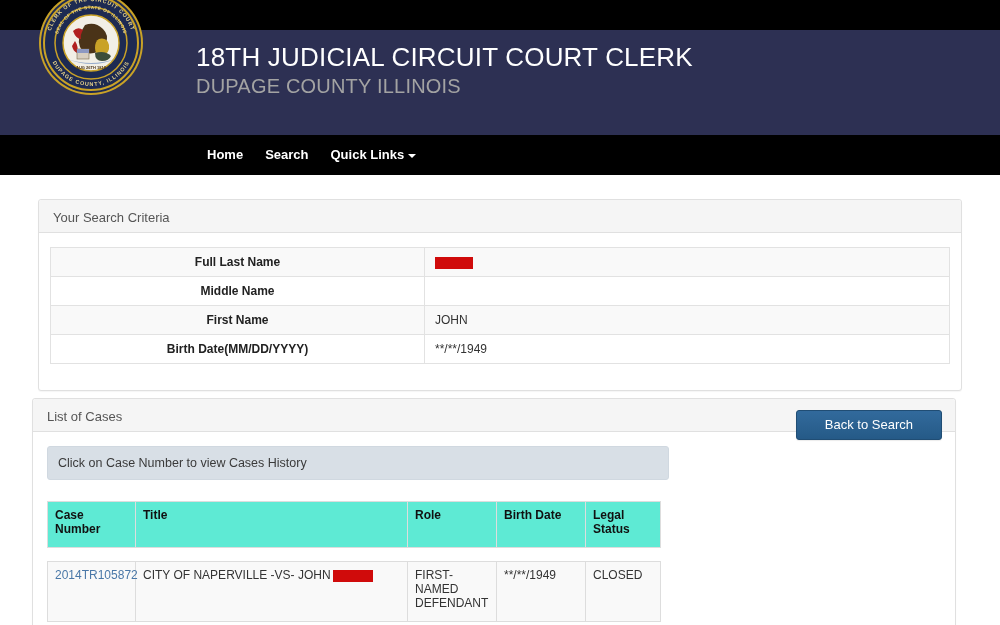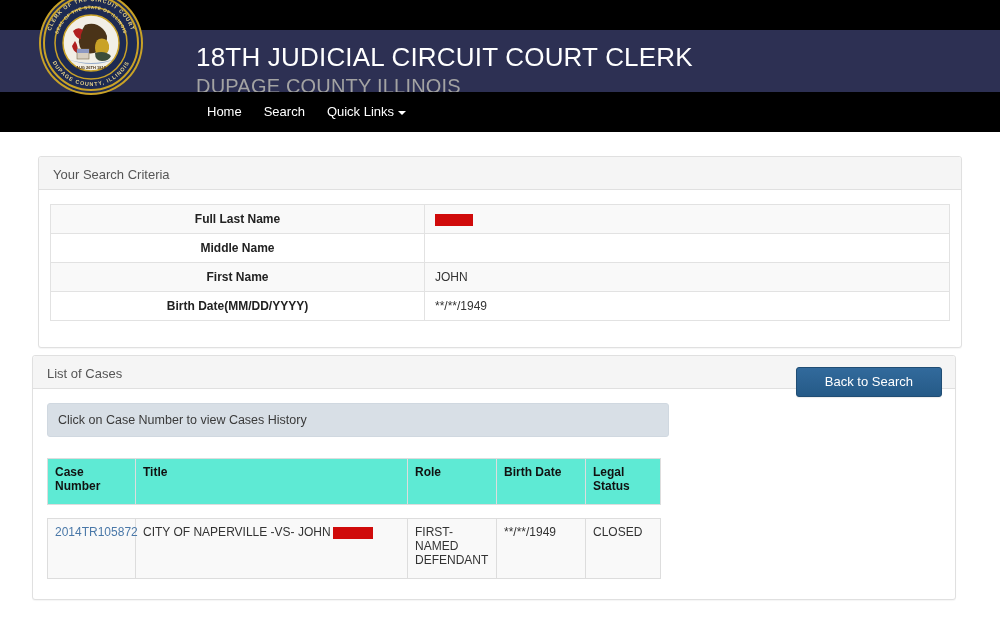--- a/index.html
+++ b/index.html
@@ -11,21 +11,21 @@
     overflow: hidden;
   }
 
   
   .topbar-black {
     height: 30px;
     background: #000000;
     width: 100%;
   }
   .header-band {
-    height: 62px;
+    height: 105px;
     background: #2d3053;
     width: 100%;
     position: relative;
   }
   .header-inner {
     position: absolute;
     left: 0; top: 0;
     height: 83px;
     width: 100%;
   }
@@ -68,20 +68,21 @@
     position: relative;
   }
   .nav-items {
     position: absolute;
     left: 196px;
     top: 0;
     height: 40px;
     display: flex;
     align-items: center;
     gap: 0px;
+    font-weight: bold;
   }
   .nav-link {
     color: #ffffff;
     font-size: 13px;
     padding: 0 11px;
     line-height: 40px;
     text-decoration: none;
     cursor: pointer;
     white-space: nowrap;
   }

